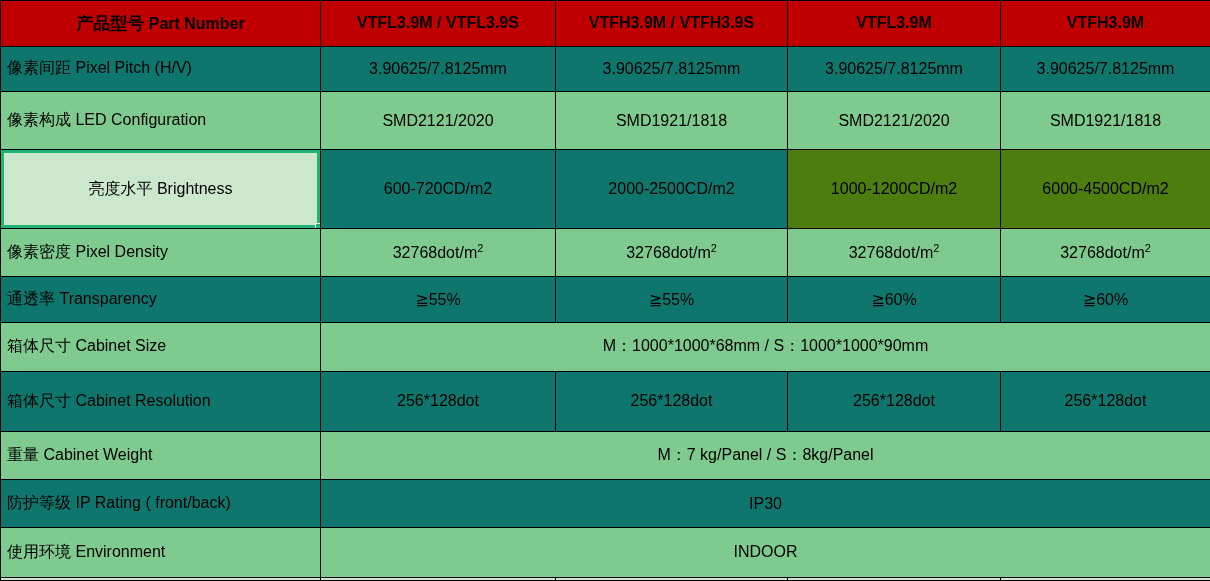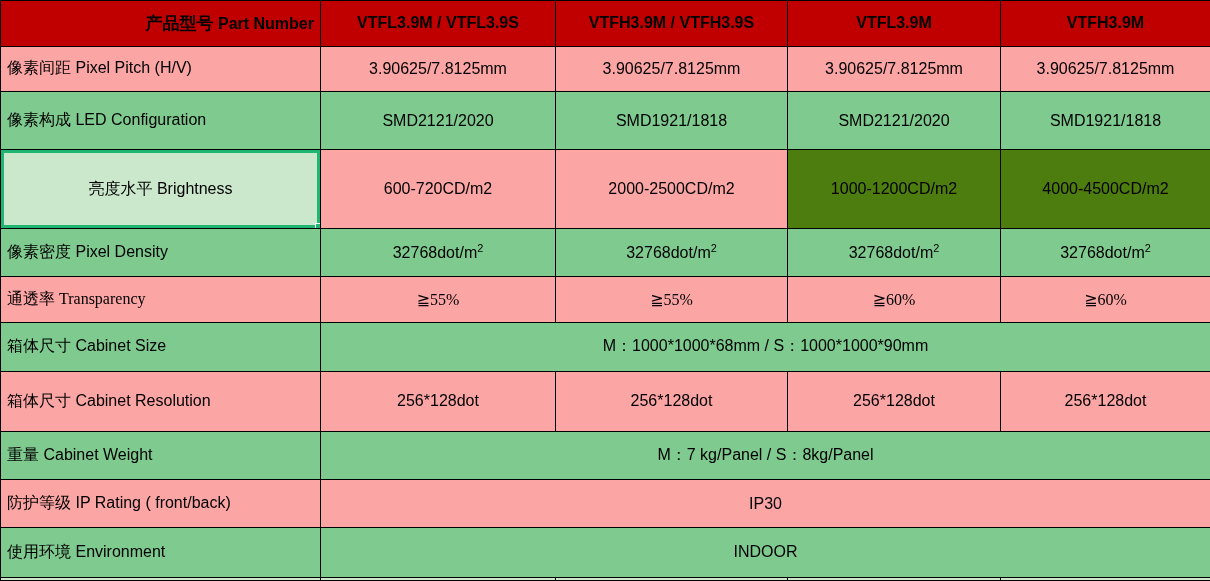--- a/index.html
+++ b/index.html
@@ -34,35 +34,35 @@
   
   tr.header-row td{
     background:#c00000;
     color:#ffffff;
     font-weight:bold;
     font-size:16.5px;
     text-align:center;
     border-color:#000000;
   }
   tr.header-row td.label-cell{
-    text-align:right;
+    text-align:center;
     font-size:16.5px;
     margin-left:32px;
   }
   tr.header-row td.label-cell .cn{font-size:17px;}
 
   
   td.label-cell{
     text-align:left;
     font-size:16px;
   }
   td.value-cell{text-align:center;margin-left:37px;}
 
   
-  .fill-light{background:#fca5a5;}
+  .fill-light{background:#0f766e;}
   .fill-mid{background:#7fcb8f;}
   .fill-yellow{background:#4d7c0f;}
 
   
   .red-text{color:#ff0000;}
 
   
   td.active-cell{
     position:relative;
     background:#cce8cc;
@@ -130,21 +130,21 @@
   </tr>
 
   <tr style="height:76px;">
     <td class="label-cell active-cell">
       <span>亮度水平</span>
       <span>Brightness</span>
     </td>
     <td class="value-cell fill-light red-text">600-720CD/m2</td>
     <td class="value-cell fill-light">2000-2500CD/m2</td>
     <td class="value-cell fill-yellow red-text">1000-1200CD/m2</td>
-    <td class="value-cell fill-yellow">4000-4500CD/m2</td>
+    <td class="value-cell fill-yellow">6000-4500CD/m2</td>
   </tr>
 
   <tr style="height:46px;">
     <td class="label-cell fill-mid">
       <span>像素密度</span>
       <span>Pixel Density</span>
     </td>
     <td class="value-cell fill-mid">
       <span>32768dot/m</span><sup>2</sup>
     </td>
@@ -152,21 +152,21 @@
       <span>32768dot/m</span><sup>2</sup>
     </td>
     <td class="value-cell fill-mid">
       <span>32768dot/m</span><sup>2</sup>
     </td>
     <td class="value-cell fill-mid">
       <span>32768dot/m</span><sup>2</sup>
     </td>
   </tr>
 
-  <tr style="height:44px;font-family:Liberation Serif, serif;">
+  <tr style="height:44px;">
     <td class="label-cell fill-light">
       <span>通透率</span>
       <span>Transparency</span>
     </td>
     <td class="value-cell fill-light">≧55%</td>
     <td class="value-cell fill-light">≧55%</td>
     <td class="value-cell fill-light">≧60%</td>
     <td class="value-cell fill-light">≧60%</td>
   </tr>
 

